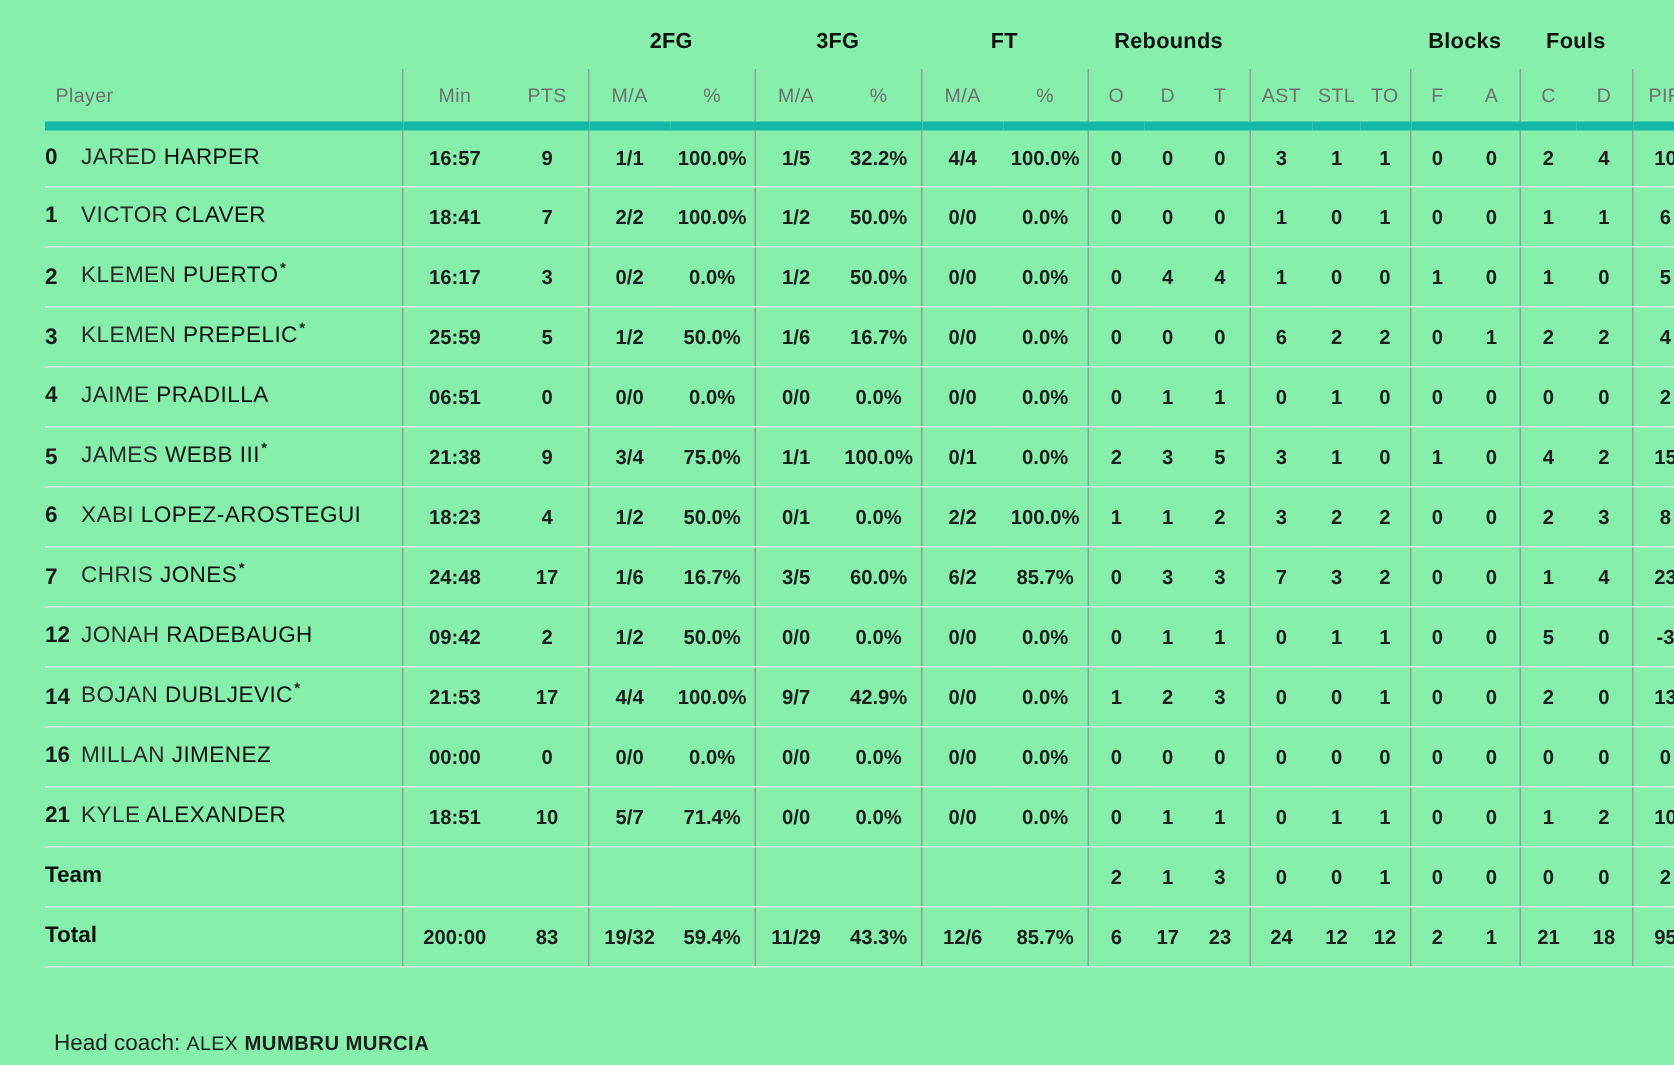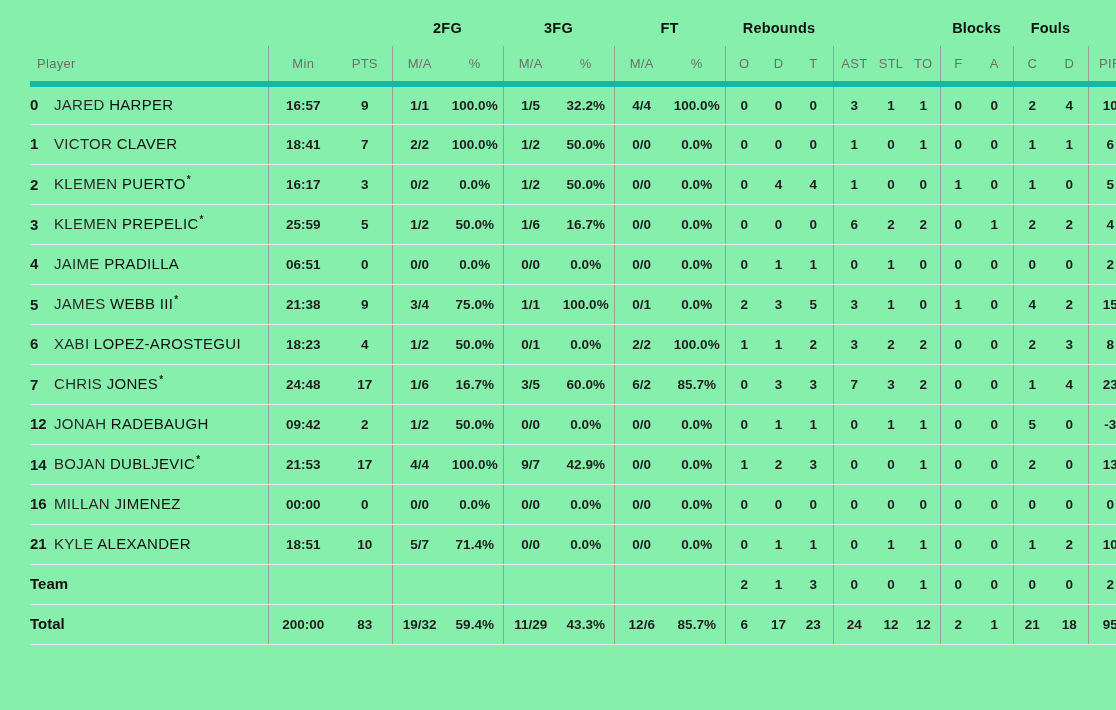--- a/index.html
+++ b/index.html
@@ -399,14 +399,19 @@
           <td class="stat">12</td>
           <td class="stat sep">2</td>
           <td class="stat">1</td>
           <td class="stat sep">21</td>
           <td class="stat">18</td>
           <td class="stat sep">95</td>
         </tr>
       </tbody>
   </table>
 
+  <div class="coach">
+    <span class="c-label">Head coach:</span>
+    <span class="c-first">ALEX</span>
+    <span class="c-last">MUMBRU MURCIA</span>
+  </div>
 
 </div>
 
 </body></html>

